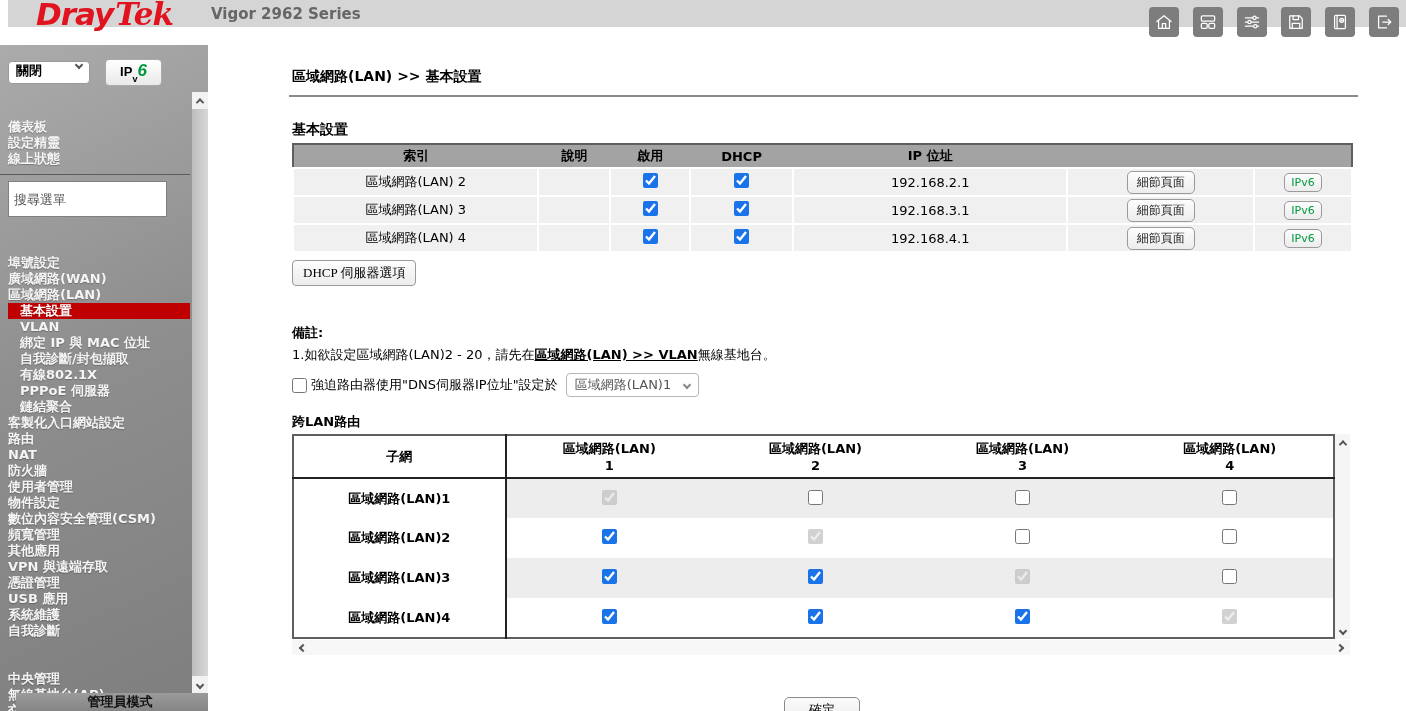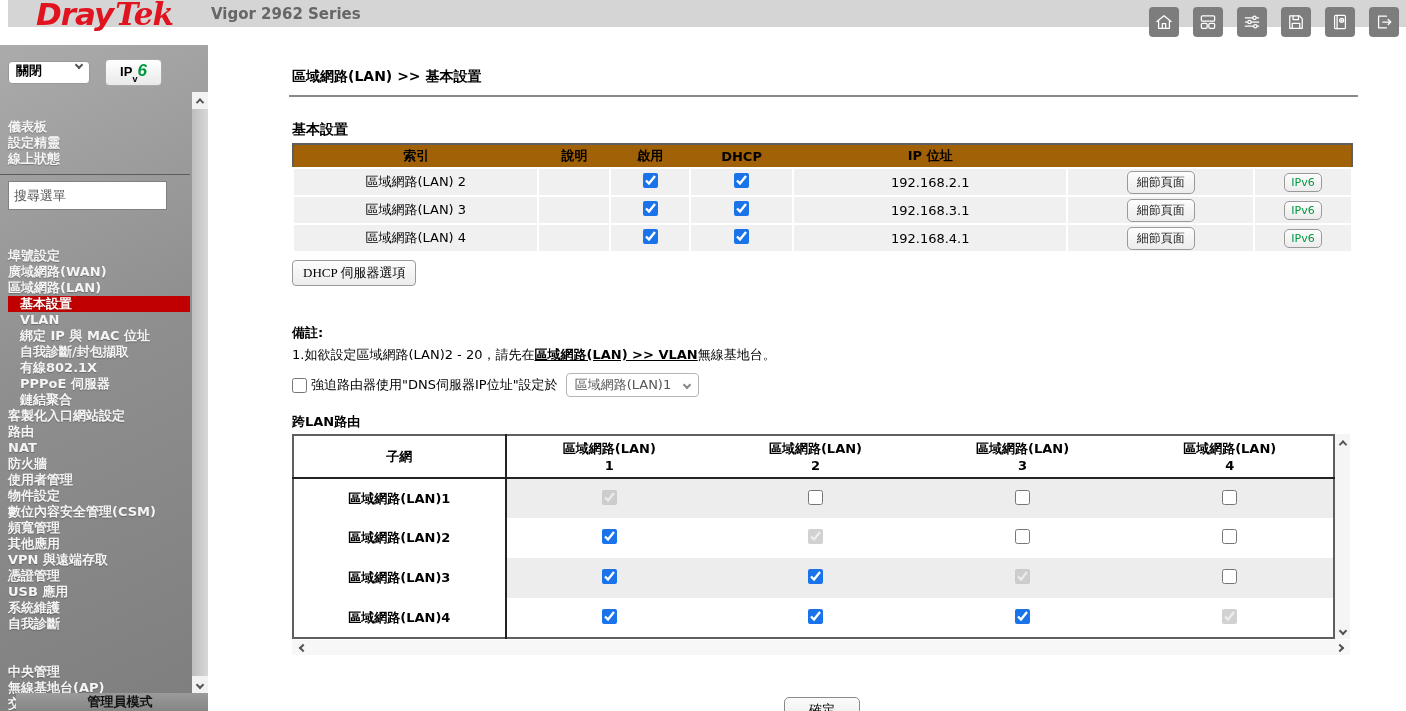--- a/index.html
+++ b/index.html
@@ -27,21 +27,21 @@
   
   .sidebar{position:absolute;left:0;top:45px;width:208px;height:666px;background:linear-gradient(155deg,#ababab 0%,#8f8f8f 45%,#7e7e7e 100%);color:#fff;overflow:hidden;}
   .side-controls{display:flex;align-items:center;gap:15px;padding:14px 0 0 8px;}
   .fake-select{width:82px;height:23px;background:#fff;border:1px solid #999;border-radius:4px;color:#000;display:flex;align-items:flex-start;justify-content:space-between;padding:0 7px;font-size:13px;font-weight:bold;cursor:pointer;}
   .ipv6-btn{height:27px;width:57px;background:linear-gradient(#fff,#e9e9e9);border:1px solid #aaa;border-radius:4px;color:#000;font-weight:800;font-size:13px;cursor:pointer;display:flex;align-items:flex-start;justify-content:center;line-height:24px;}
   .ipv6-btn .v{font-size:9px;margin-top:7px;}
   .ipv6-btn .six{color:var(--ipv6-green);font-style:italic;font-size:17px;line-height:22px;}
   .side-top{margin:33px 0 0 8px;}
   .side-top .menu-item{padding-left:0;}
   .side-divider{border:none;border-top:1px solid #5c5c5c;margin:7px 18px 0 0;}
-  .side-search{display:block;margin:6px 0 0 8px;width:159px;height:29px;border:1px solid #808080;font-size:13px;padding:4px 5px;color:#8b5cf6;font-family:"DejaVu Sans",sans-serif;}
+  .side-search{display:block;margin:6px 0 0 8px;width:159px;height:36px;border:1px solid #808080;font-size:13px;padding:4px 5px;color:#8b5cf6;font-family:"DejaVu Sans",sans-serif;}
   .side-search::placeholder{color:#555;}
   .side-menu{margin-top:38px;}
   .menu-item{font-weight:bold;font-size:13px;line-height:16px;padding-left:8px;white-space:nowrap;cursor:pointer;color:#f5f5f5;text-shadow:0 1px 1px rgba(0,0,0,.25);}
   .menu-item.sub{padding-left:20px;}
   .menu-item.active{background:var(--accent-red);margin-left:8px;margin-right:18px;padding-left:12px;color:#fff;}
   .side-menu2{margin-top:32px;}
   .side-scroll{position:absolute;right:0;top:47px;width:16px;bottom:18px;background:linear-gradient(to right,#bdbdbd,#d8d8d8);}
   .scroll-btn{position:absolute;left:0;width:16px;height:17px;background:#f2f2f2;display:flex;align-items:center;justify-content:center;cursor:pointer;}
   .scroll-btn.up{top:0;}
   .scroll-btn.down{bottom:0;}
@@ -54,21 +54,21 @@
   .chv.right{transform:rotate(-45deg);}
 
   
   .content{position:absolute;left:208px;top:45px;width:1198px;height:666px;background:#fff;padding-left:84px;overflow:hidden;}
   .breadcrumb{margin-top:23px;font-size:14px;font-weight:bold;}
   .rule{border:none;border-top:2px solid #8a8a8a;margin-top:9px;width:1069px;margin-left:-3px;}
   .section-title{margin-top:24px;font-size:14px;font-weight:bold;}
 
   table{border-collapse:collapse;}
   .basic-table{margin-top:4px;width:1061px;border:2px solid #5f5f5f;}
-  .basic-table th{background:#a16207;font-weight:bold;font-size:13px;height:24px;padding:2px 0;}
+  .basic-table th{background:#a3a3a3;font-weight:bold;font-size:13px;height:24px;padding:2px 0;}
   .basic-table td{background:#f0f0f0;border:2px solid #fff;height:28px;text-align:center;font-size:13px;padding:0 4px;}
   input[type=checkbox]{width:15px;height:15px;accent-color:var(--checkbox-blue);}
   .cell-btn{font-family:"DejaVu Sans",sans-serif;font-size:12px;background:linear-gradient(#fdfdfd,#ececec);border:1px solid #9a9a9a;border-radius:5px;padding:2px 9px;cursor:pointer;color:#222;}
   .cell-btn.ipv6{color:var(--ipv6-green);font-size:11px;padding:2px 6px;}
 
   .dhcp-btn{margin-top:7px;font-family:Liberation Serif, serif;font-size:13px;background:linear-gradient(#fdfdfd,#ececec);border:1px solid #9a9a9a;border-radius:4px;padding:3px 10px;cursor:pointer;}
 
   .notes-title{margin-top:38px;font-weight:bold;font-size:13px;}
   .note-line{margin-top:4px;font-size:13px;}
   .note-link{font-weight:bold;text-decoration:underline;}

